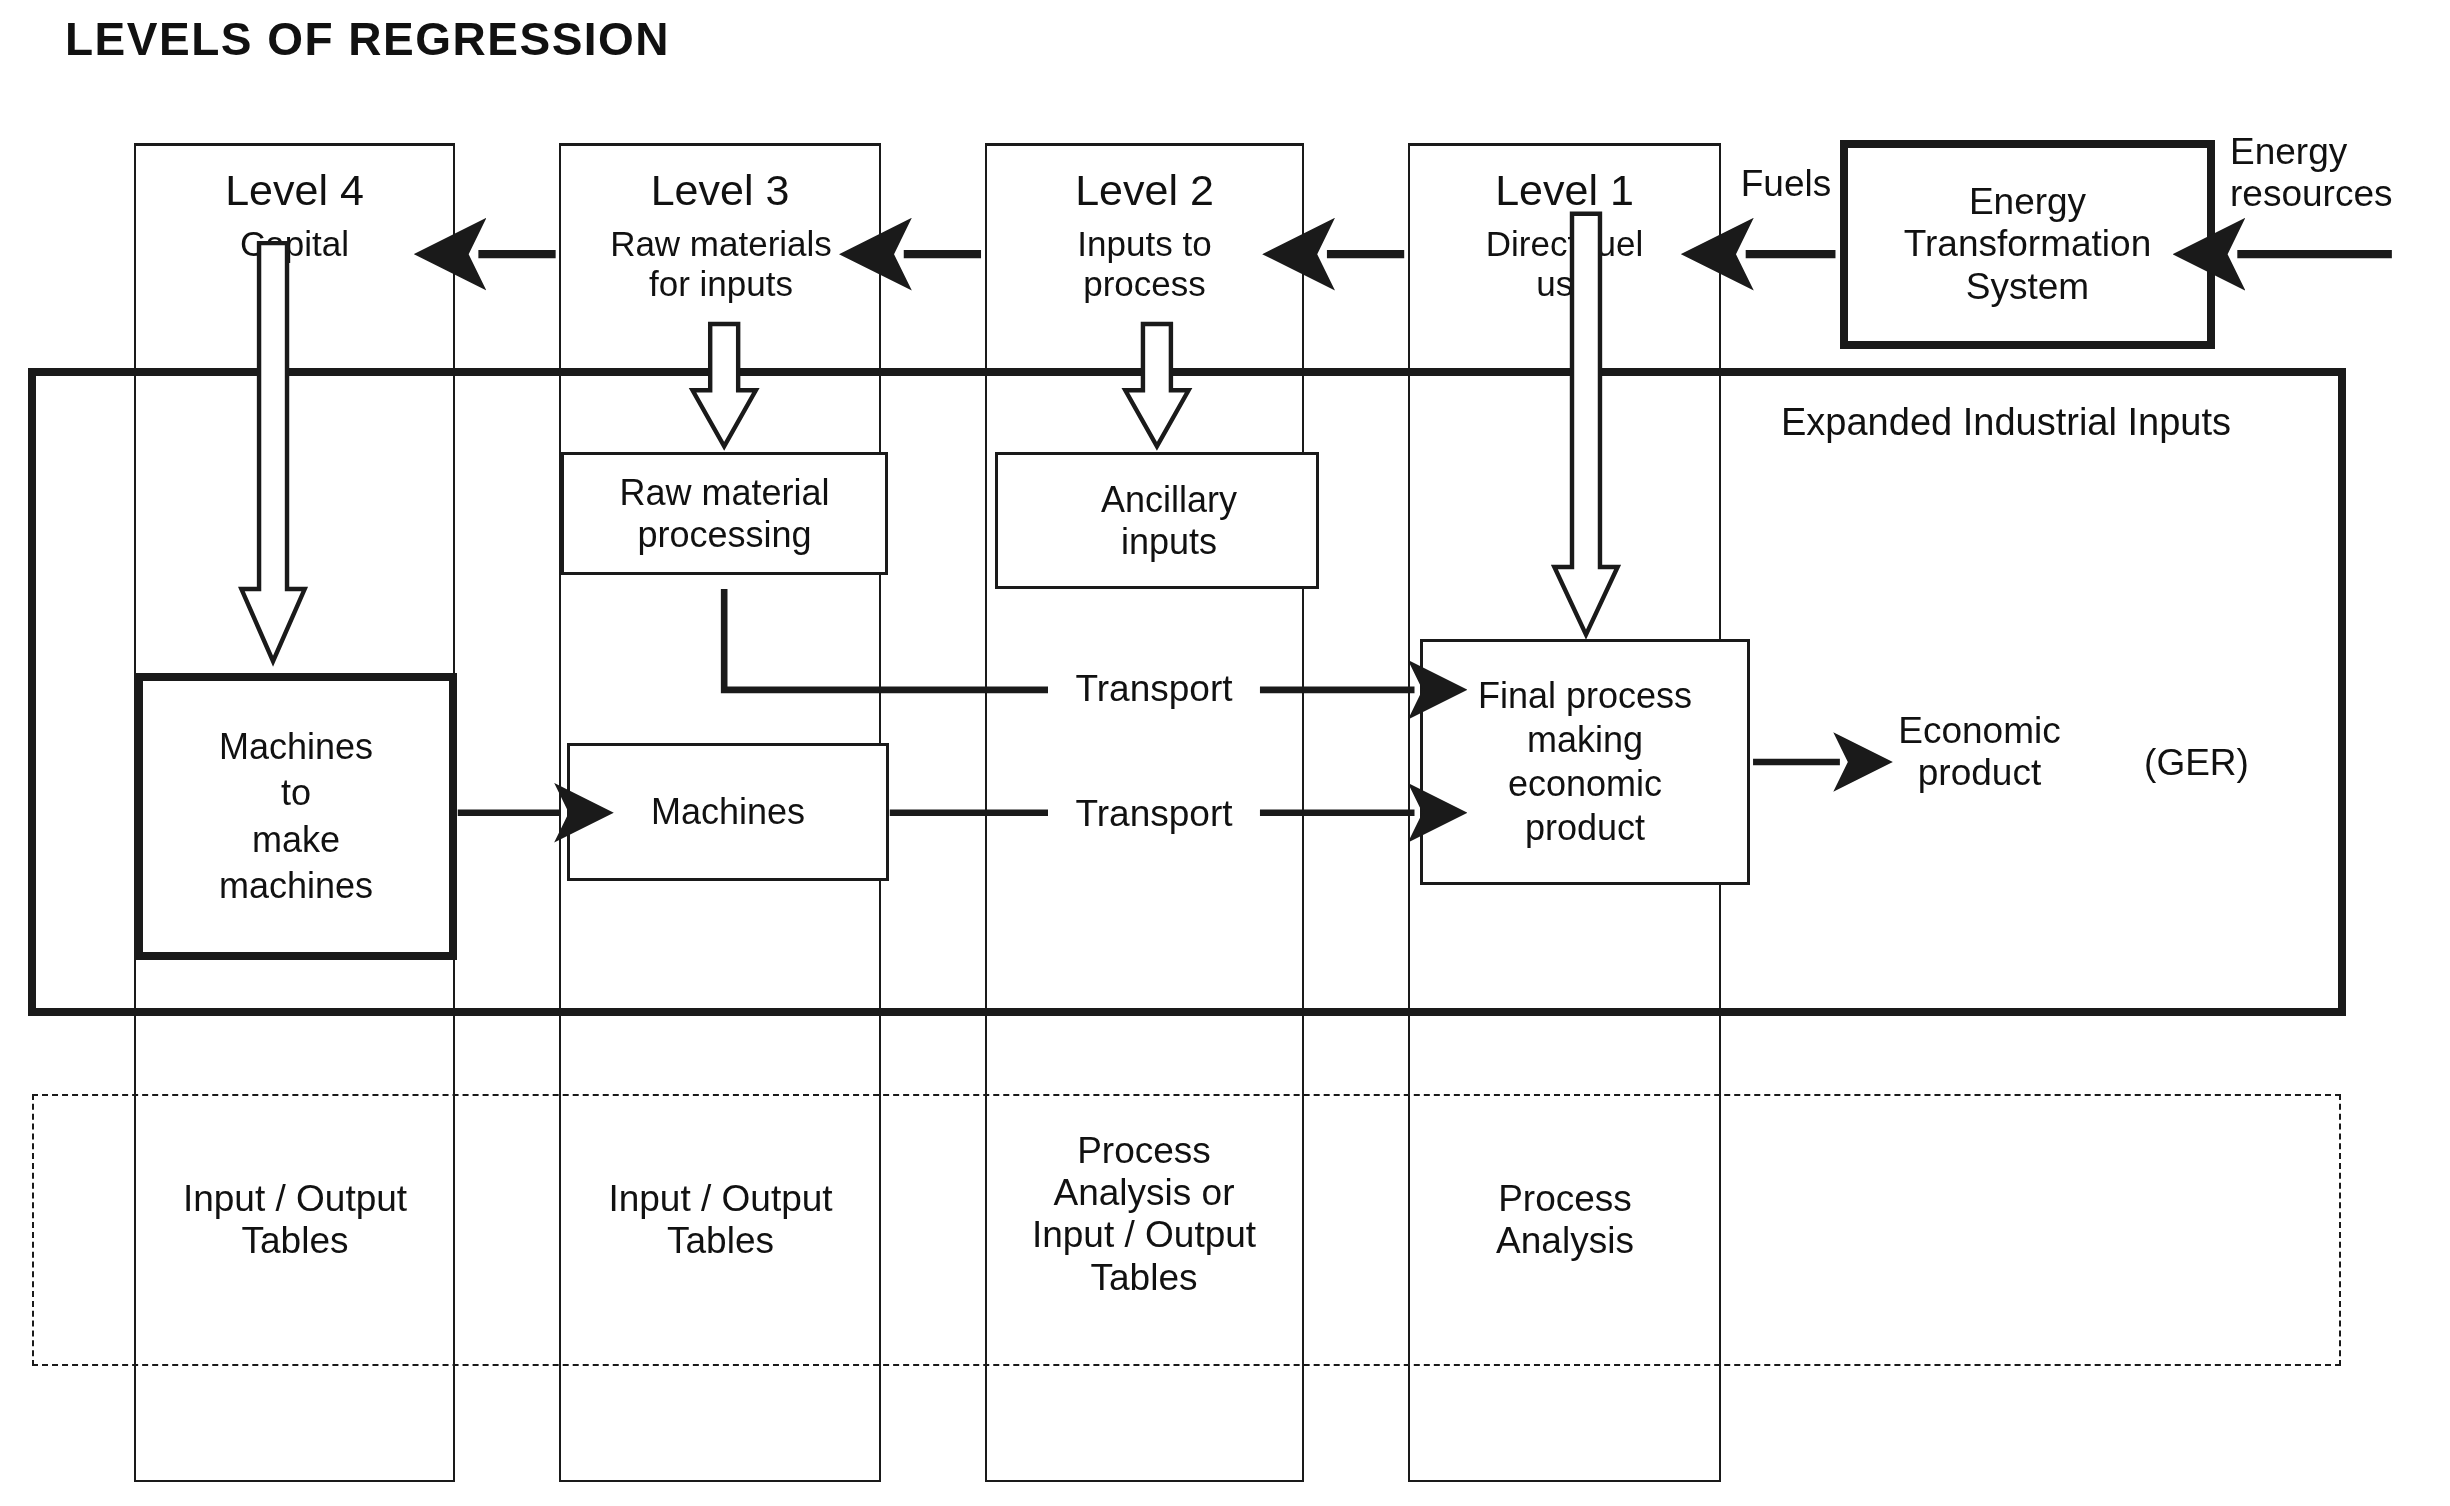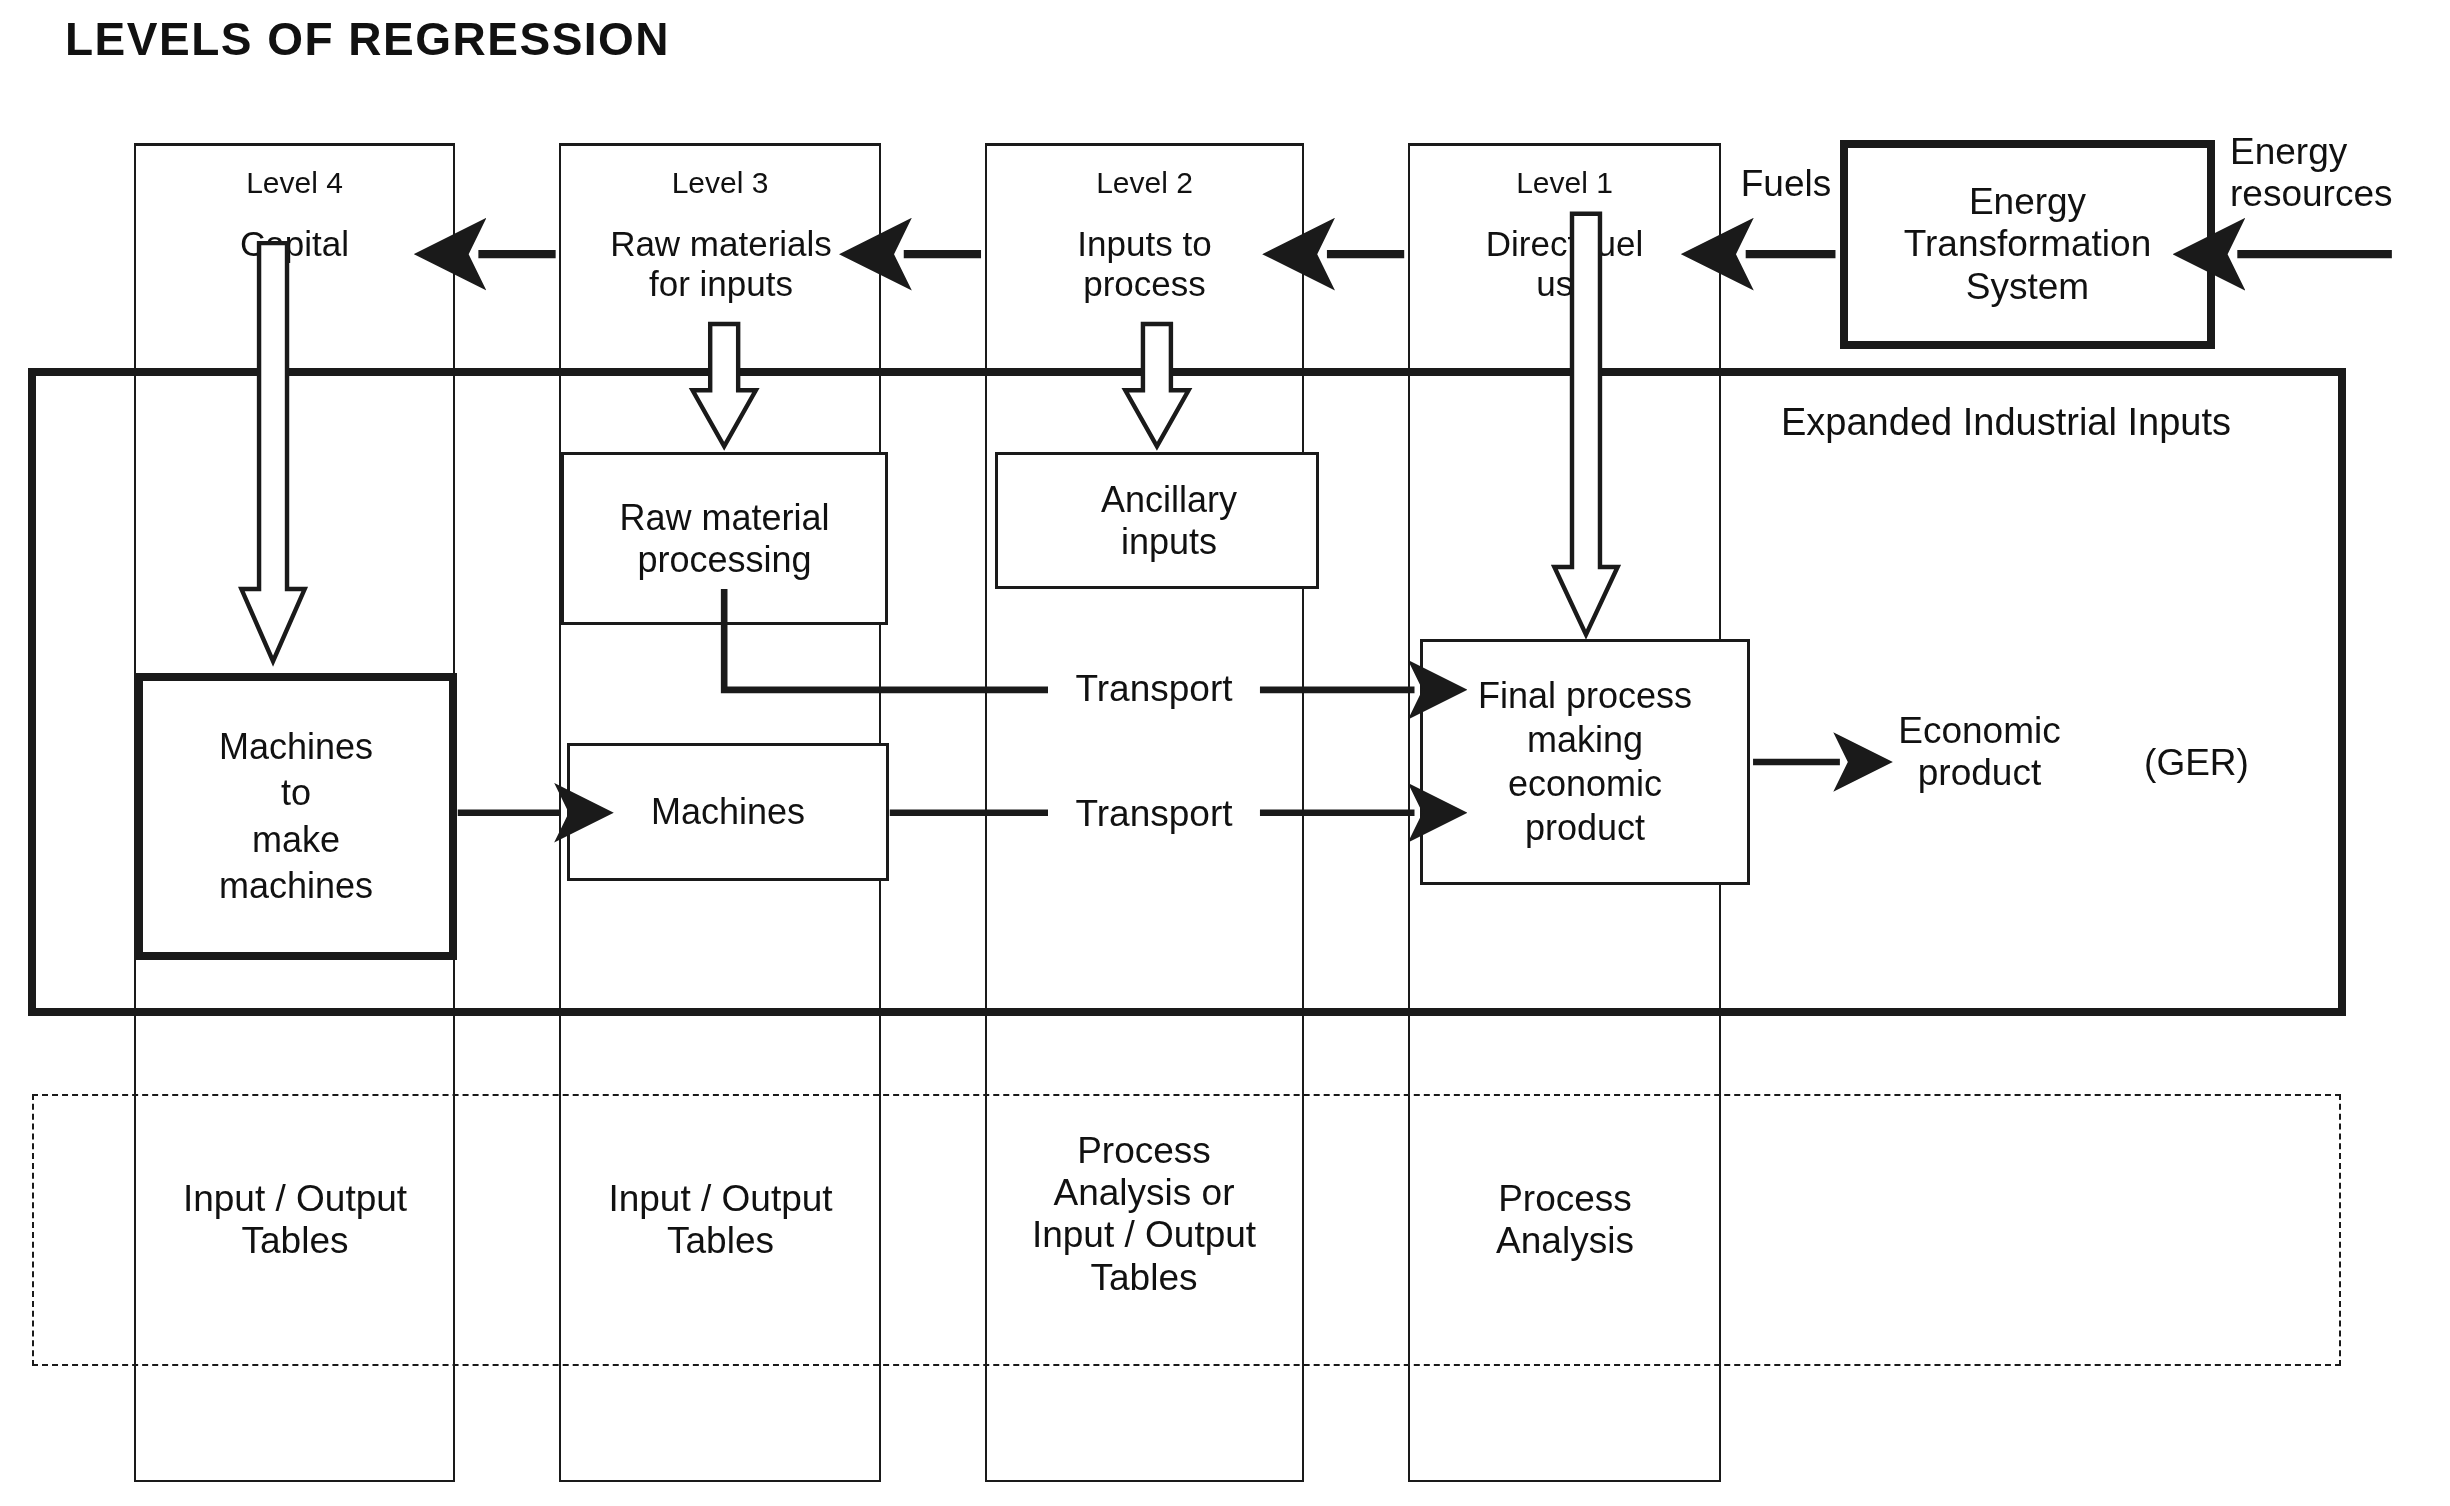--- a/index.html
+++ b/index.html
@@ -46,21 +46,21 @@
     box-sizing:border-box;
     border:2.9px dashed #1a1a1a;
     background:transparent;
   }
   .lbl{
     position:absolute;
     white-space:pre;
     text-align:center;
     line-height:1.14;
   }
-  .lvl-t{font-size:30px;}
+  .lvl-t{font-size:43px;}
   .lvl-s{font-size:35px;}
   .bx-t{font-size:36px;}
   .free{font-size:37px;}
   svg.ov{position:absolute;left:0;top:0;width:2450px;height:1507px;overflow:visible;pointer-events:none;}
 </style>
 </head>
 <body>
 
 <div id="root">
 
@@ -92,21 +92,21 @@
 System</div>
   </div>
 
   <div class="lbl free" style="left:1731px; top:163px; width:110px;">Fuels</div>
   <div class="lbl free" style="left:2230px; top:131px; width:206px; text-align:left;">Energy
 resources</div>
 
   <div class="eis" style="left:28px; top:368px; width:2318px; height:648px;"></div>
   <div class="lbl free" style="left:1781px; top:401px; width:545px; text-align:left; font-size:38px;">Expanded Industrial Inputs</div>
 
-  <div class="box thinbox" style="left:561px; top:452px; width:327px; height:173px; justify-content:center;">
+  <div class="box thinbox" style="left:561px; top:452px; width:327px; height:123px; justify-content:center;">
     <div class="lbl bx-t" style="position:relative; left:0; top:0; width:100%;">Raw material
 processing</div>
   </div>
 
   <div class="box thinbox" style="left:995px; top:452px; width:324px; height:137px; justify-content:center;padding-left:24px;">
     <div class="lbl bx-t" style="position:relative; left:0; top:0; width:100%;">Ancillary
 inputs</div>
   </div>
 
   <div class="box thickbox" style="left:135px; top:673px; width:322px; height:287px; justify-content:center;">

